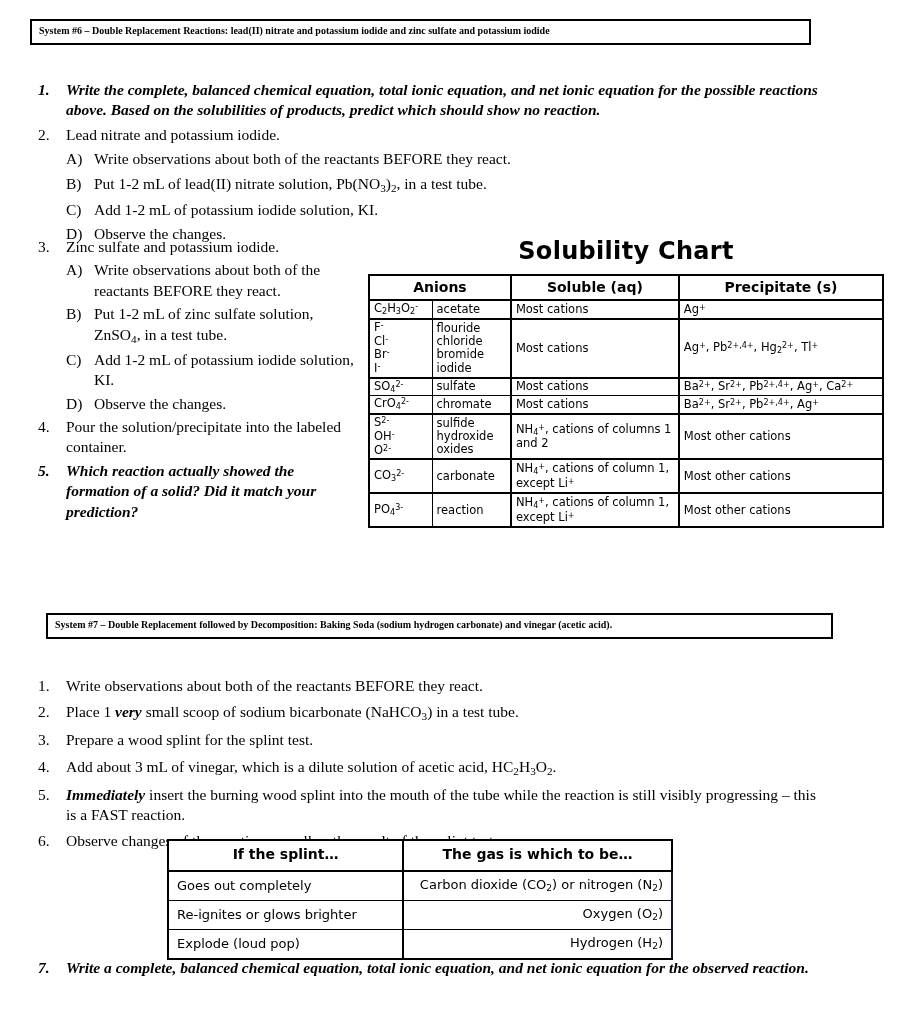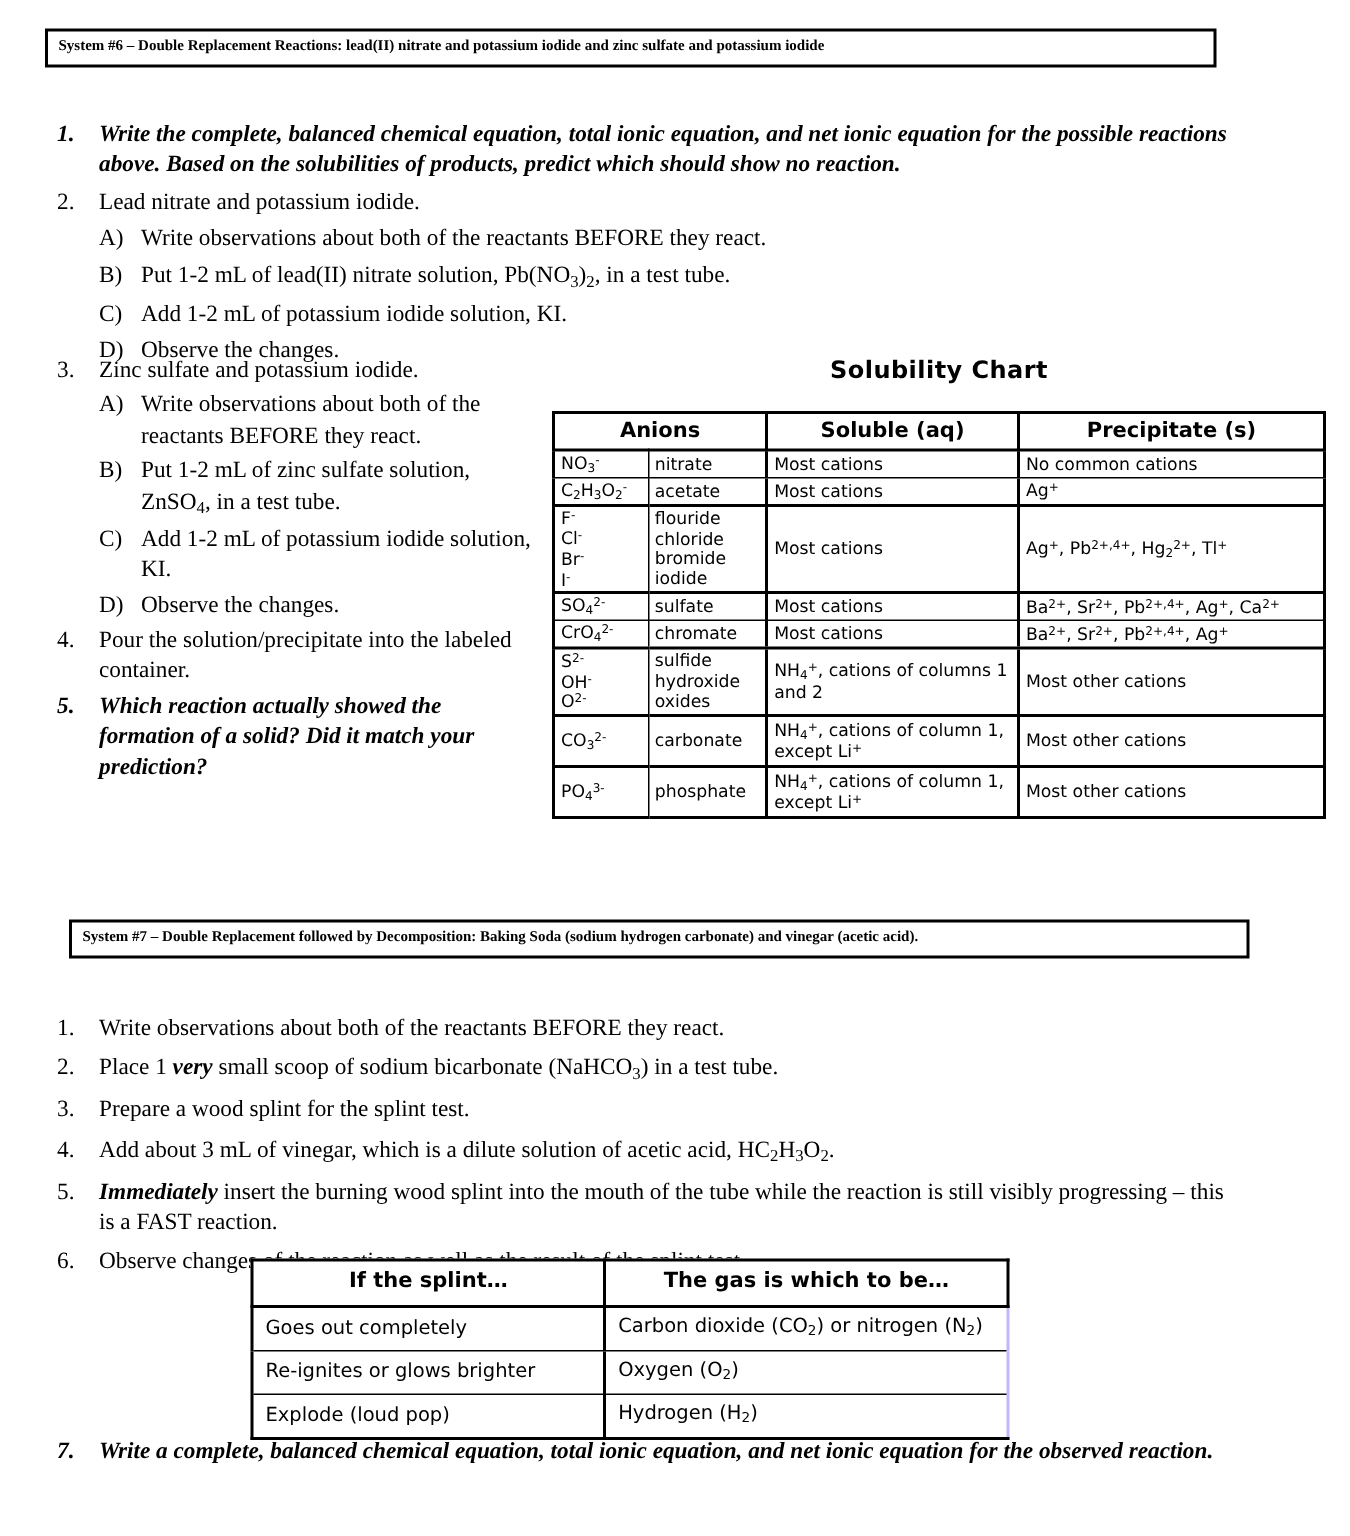--- a/index.html
+++ b/index.html
@@ -69,21 +69,21 @@
   sub { font-size: 0.72em; vertical-align: -0.28em; }
   sup { font-size: 0.72em; vertical-align: 0.45em; }
 
   
   #sol-title {
     position: absolute;
     left: 368px; top: 237px; width: 516px;
     text-align: center;
     font-family: "DejaVu Sans", sans-serif;
     font-weight: bold;
-    font-size: 16px;
+    font-size: 24px;
     letter-spacing: 0.3px;
   }
   #sol-table {
     position: absolute;
     left: 368px; top: 274px;
     width: 516px;
     border-collapse: collapse;
     font-family: "DejaVu Sans", sans-serif;
     font-size: 11.5px;
     background: #fff;
@@ -131,21 +131,21 @@
     line-height: 1.2;
   }
   #splint-table thead th {
     border: 2px solid #000;
     text-align: center;
     font-weight: bold;
     font-size: 14px;
     padding: 5px 8px 7px 8px;
   }
   #splint-table td.thick-l { border-left: 2px solid #000; }
-  #splint-table td.thick-r { border-right: 2px solid #c4b5fd; }
+  #splint-table td.thick-r { border-right: 2px solid #0f172a; text-align: right; }
   #splint-table tr.last td { border-bottom: 2px solid #000; }
   #splint-table .c-a { width: 236px; border-radius: 10px; }
   #splint-table .c-b { width: 270px; }
   #splint-table sub { font-size: 0.70em; vertical-align: -0.25em; }
 </style>
 </head>
 <body>
 
 <div class="page">
 
@@ -216,26 +216,20 @@
   <table id="sol-table">
     <thead>
       <tr>
         <th colspan="2" class="c-formula">Anions</th>
         <th class="c-sol">Soluble (aq)</th>
         <th class="c-ppt">Precipitate (s)</th>
       </tr>
     </thead>
     <tbody>
 
-      <tr>
-        <td class="c-formula thick-l">NO<sub>3</sub><sup>-</sup></td>
-        <td class="c-name">nitrate</td>
-        <td class="c-sol thick-l">Most cations</td>
-        <td class="c-ppt thick-l thick-r">No common cations</td>
-      </tr>
 
       <tr class="thick-b">
         <td class="c-formula thick-l">C<sub>2</sub>H<sub>3</sub>O<sub>2</sub><sup>-</sup></td>
         <td class="c-name">acetate</td>
         <td class="c-sol thick-l">Most cations</td>
         <td class="c-ppt thick-l thick-r">Ag<sup>+</sup></td>
       </tr>
 
       <tr class="thick-b">
         <td class="c-formula thick-l stack tall">
@@ -285,21 +279,21 @@
 
       <tr class="thick-b">
         <td class="c-formula thick-l tall2">CO<sub>3</sub><sup>2-</sup></td>
         <td class="c-name">carbonate</td>
         <td class="c-sol thick-l">NH<sub>4</sub><sup>+</sup>, cations of column 1, except Li<sup>+</sup></td>
         <td class="c-ppt thick-l thick-r">Most other cations</td>
       </tr>
 
       <tr class="thick-b">
         <td class="c-formula thick-l tall2">PO<sub>4</sub><sup>3-</sup></td>
-        <td class="c-name">phosphate</td>
+        <td class="c-name">reaction</td>
         <td class="c-sol thick-l">NH<sub>4</sub><sup>+</sup>, cations of column 1, except Li<sup>+</sup></td>
         <td class="c-ppt thick-l thick-r">Most other cations</td>
       </tr>
     </tbody>
   </table>
 
   <div id="sys7-box" class="sys-box">
     <span>System #7 – Double Replacement followed by Decomposition:  Baking Soda (sodium hydrogen carbonate) and vinegar (acetic acid).</span>
   </div>
 

